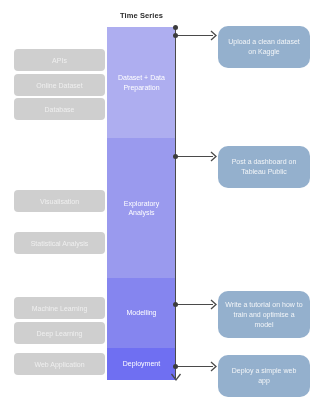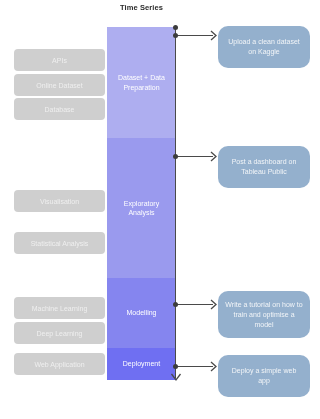--- a/index.html
+++ b/index.html
@@ -8,21 +8,21 @@
     background:#ffffff;
     font-family:"Liberation Sans", sans-serif;
     overflow:hidden;
     position:relative;
   }
   #stage{position:absolute;left:0;top:0;width:319px;height:419px;}
 
   
   .title{
     position:absolute;
-    left:107px;top:2px;width:69px;
+    left:107px;top:10px;width:69px;
     text-align:center;
     font-size:7.5px;
     font-weight:700;
     color:#2b2b2b;
     letter-spacing:.1px;
     line-height:11px;
   }
 
   
   .phase{

